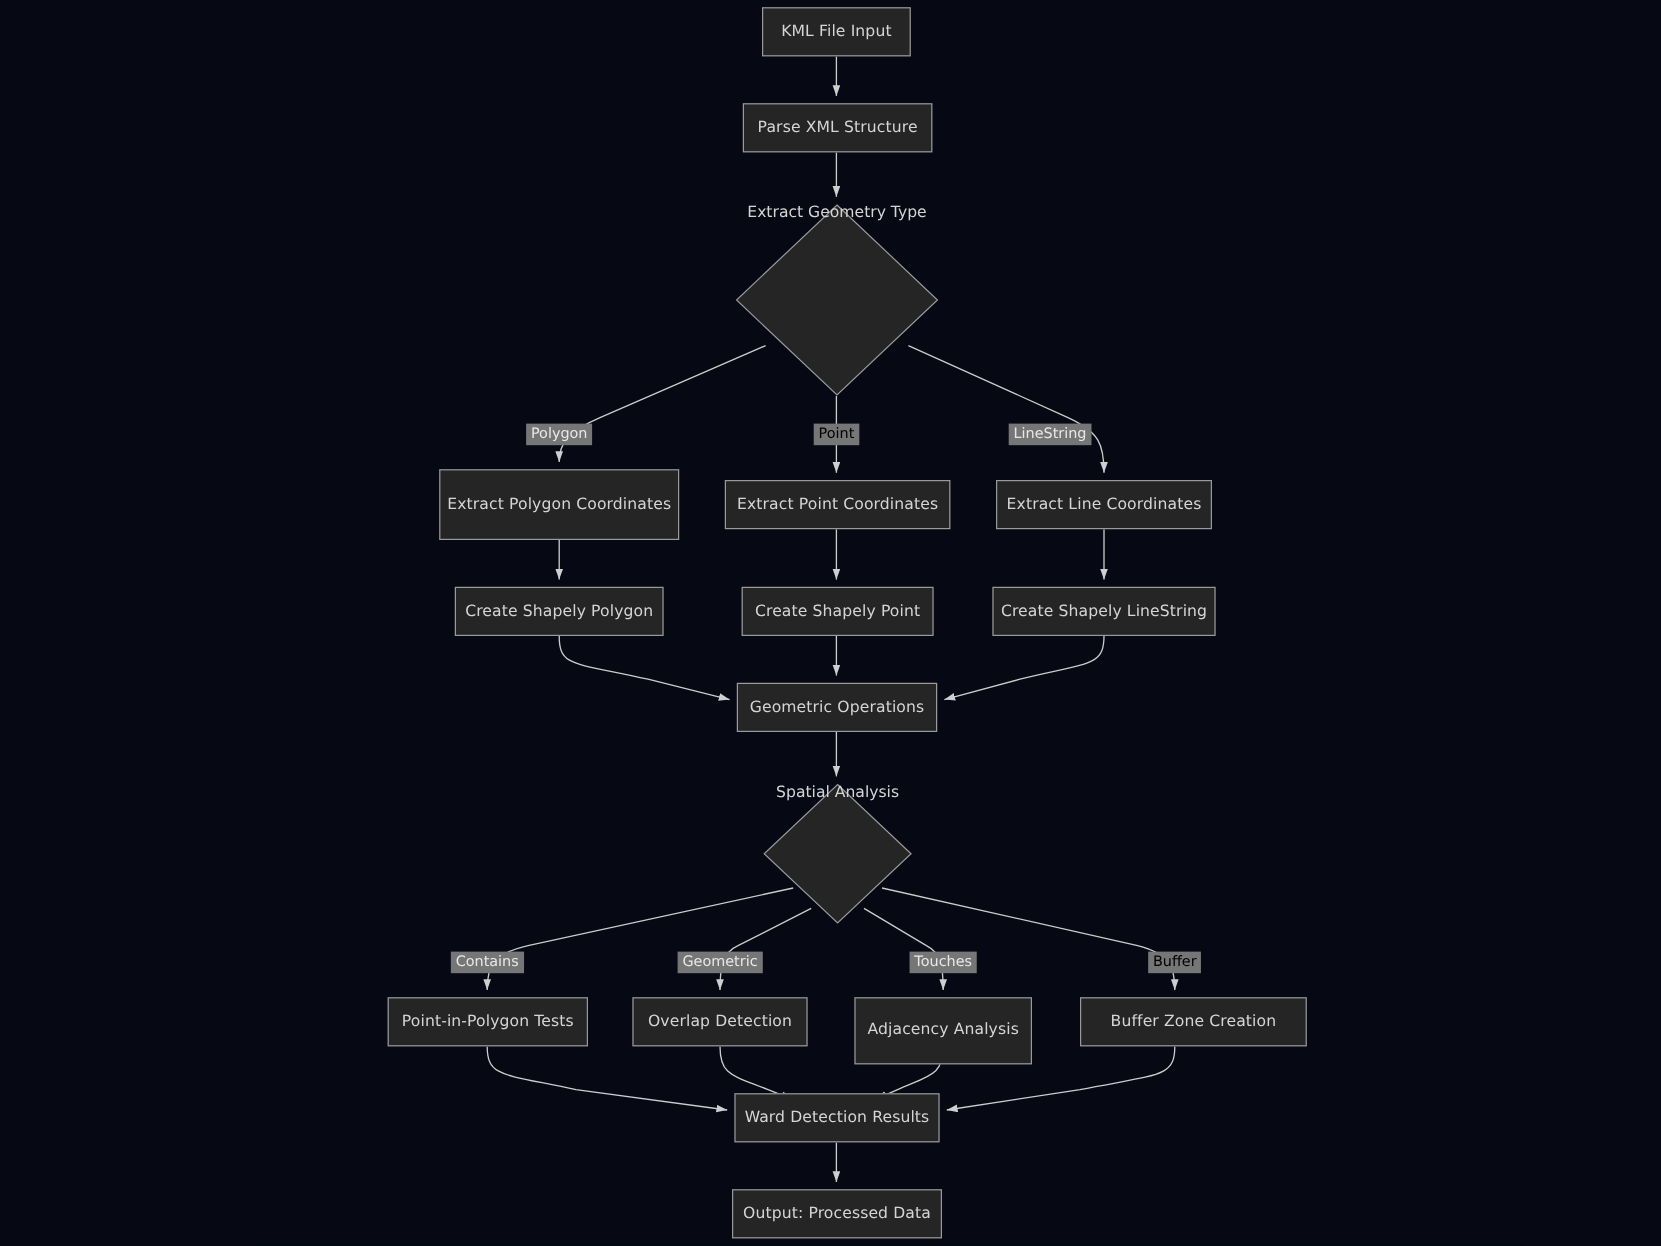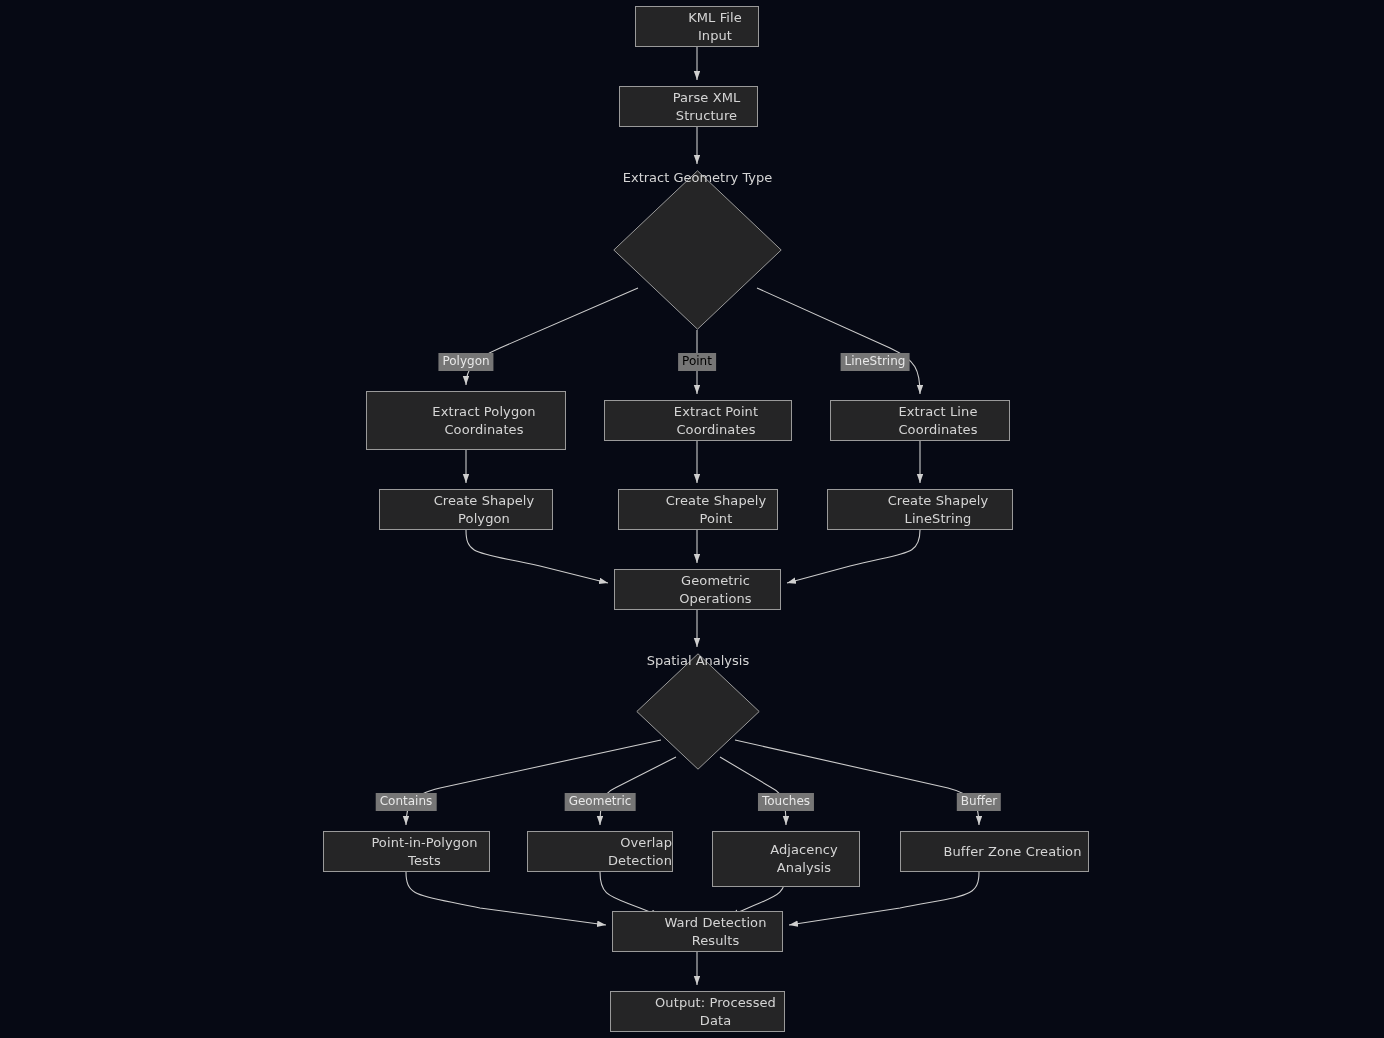--- a/index.html
+++ b/index.html
@@ -28,21 +28,20 @@
     background: #252526;
     border: 1px solid #9a9a9a;
     color: #d5d5d5;
     display: flex;
     align-items: center;
     justify-content: center;
     text-align: center;
     font-size: 13px;
     line-height: 1.35;
     letter-spacing: 0.1px;
-    padding-left: 36px;
   }
   .diamond-wrap {
     position: absolute;
     display: flex;
     justify-content: center;
   }
   .diamond-shape {
     position: absolute;
     left: 0; top: 0;
     width: 100%;
@@ -100,21 +99,21 @@
         <path d="M 786,872 C 786,896 775,896 748,908 L 730,916" fill="none" stroke="#cccccc" stroke-width="1.1" marker-end="url(#arrow)"></path>
         <path d="M 979,872 C 979,898 966,895 900,908 L 789,925" fill="none" stroke="#cccccc" stroke-width="1.1" marker-end="url(#arrow)"></path>
         <path d="M 697,952 L 697,985" fill="none" stroke="#cccccc" stroke-width="1.1" marker-end="url(#arrow)"></path>
       </g>
   </svg>
 
   <div id="nodes-layer">
       <div class="node" style="left: 635px; top: 6px; width: 124px; height: 41px;">
         <span>KML File Input</span>
       </div>
-      <div class="node" style="left: 619px; top: 86px; width: 139px; height: 41px;">
+      <div class="node" style="left: 619px; top: 86px; width: 158px; height: 41px;">
         <span>Parse XML Structure</span>
       </div>
       <div class="diamond-wrap" style="left: 613px; top: 170px; width: 169px; height: 160px;">
         <svg class="diamond-shape" viewBox="0 0 169 160" preserveAspectRatio="none">
           <polygon points="84.5,0.8 168.2,80 84.5,159.2 0.8,80" fill="#252526" stroke="#9a9a9a" stroke-width="1"></polygon>
         </svg>
         <div class="diamond-label">Extract Geometry Type</div>
       </div>
       <div class="node" style="left: 366px; top: 391px; width: 200px; height: 59px;">
         <span>Extract Polygon Coordinates</span>
@@ -162,16 +161,16 @@
         <span>Output: Processed Data</span>
       </div>
     </div>
   <div id="labels-layer">
       <div class="edge-label" style="left: 466px; top: 362px; background: rgb(118, 118, 118); color: rgb(232, 232, 232);">Polygon</div>
       <div class="edge-label" style="left: 697px; top: 362px; background: rgb(118, 118, 118); color: #000000;">Point</div>
       <div class="edge-label" style="left: 875px; top: 362px; background: rgb(118, 118, 118); color: rgb(232, 232, 232);">LineString</div>
       <div class="edge-label" style="left: 406px; top: 802px; background: rgb(118, 118, 118); color: rgb(232, 232, 232);">Contains</div>
       <div class="edge-label" style="left: 600px; top: 802px; background: rgb(118, 118, 118); color: rgb(232, 232, 232);">Geometric</div>
       <div class="edge-label" style="left: 786px; top: 802px; background: rgb(118, 118, 118); color: rgb(232, 232, 232);">Touches</div>
-      <div class="edge-label" style="left: 979px; top: 802px; background: rgb(118, 118, 118); color: #e5e5e5;">Buffer</div>
+      <div class="edge-label" style="left: 979px; top: 802px; background: rgb(118, 118, 118); color: #000000;">Buffer</div>
     </div>
 
 </div>
 
 </body></html>

